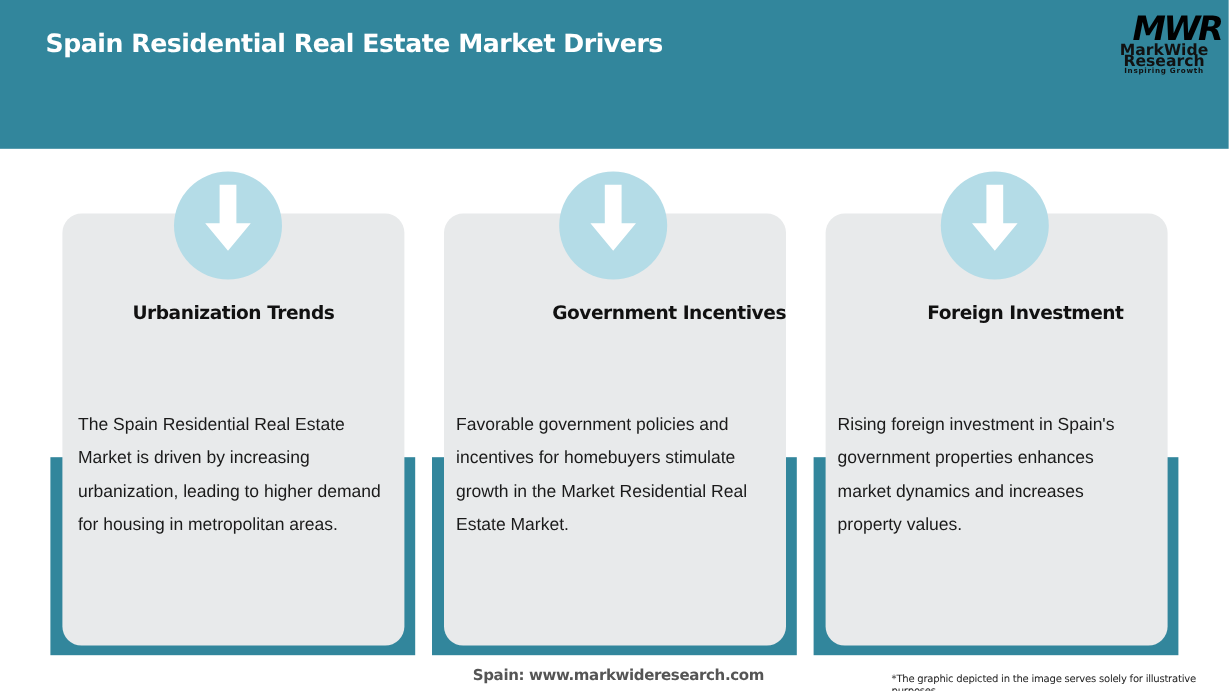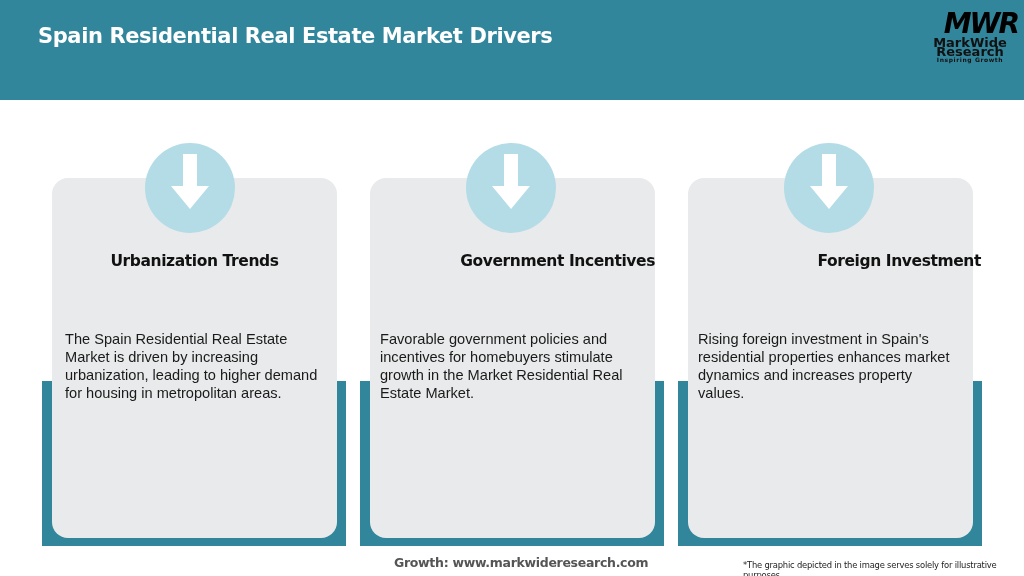--- a/index.html
+++ b/index.html
@@ -1,20 +1,20 @@
 <!DOCTYPE html>
 <html><head>
 <meta charset="utf-8">
 <style>
   * { margin: 0; padding: 0; box-sizing: border-box; }
   html, body { width: 1024px; height: 576px; overflow: hidden; background: #ffffff; }
   body { position: relative; font-family: "Liberation Sans", sans-serif; }
 
   .header {
-    position: absolute; left: 0; top: 0; width: 1024px; height: 100px;
+    position: absolute; left: 0; top: 0; width: 1024px; height: 124px;
     background: #32869c;
   }
   .header-title {
     position: absolute; left: 38px; top: 24px;
     color: #ffffff; font-family: "DejaVu Sans", sans-serif; font-weight: bold;
     font-size: 21px; letter-spacing: -0.4px;
   }
   .logo {
     position: absolute; left: 922px; top: 10px; width: 96px; height: 48px;
     text-align: center; color: #111;
@@ -38,22 +38,22 @@
     position: absolute; top: 143px; width: 90px; height: 90px; border-radius: 50%;
     background: #b4dce7;
   }
   .circle svg { position: absolute; left: 0; top: 0; }
   .card-title {
     position: absolute; top: 252px; width: 285px; text-align: center;
     font-family: "DejaVu Sans", sans-serif; font-weight: bold; font-size: 15.5px;
     color: #111; letter-spacing: -0.4px;
   }
   .card-text {
-    position: absolute; top: 330px; width: 262px;
-    font-family: "Liberation Sans", sans-serif; font-size: 14.6px; line-height: 18px;
+    position: absolute; top: 340px; width: 262px;
+    font-family: "Liberation Sans", sans-serif; font-size: 14.6px; line-height: 28px;
     color: #1a1a1a;
   }
 
   .source {
     position: absolute; left: 394px; top: 555px;
     font-family: "DejaVu Sans", sans-serif; font-weight: bold; font-size: 12.5px;
     color: #555; letter-spacing: -0.3px;
   }
   .disclaimer {
     position: absolute; left: 721px; top: 560px;
@@ -92,17 +92,17 @@
 <div class="card-title" style="left:370px;text-align:right;">Government Incentives</div>
 <div class="card-text" style="left:380px;">Favorable government policies and incentives for homebuyers stimulate growth in the Market Residential Real Estate Market.</div>
 
 <div class="frame" style="left:678px;"></div>
 <div class="card" style="left:688px;"></div>
 <div class="circle" style="left:784px;">
   <svg width="90" height="90" viewBox="0 0 90 90">
       <path d="M38 11 H52 V43 H64 L45 66 L26 43 H38 Z" fill="#ffffff"></path>
     </svg>
 </div>
-<div class="card-title" style="left:696px;text-align:right;">Foreign Investment</div>
-<div class="card-text" style="left:698px;">Rising foreign investment in Spain's residential properties enhances market dynamics and increases property values.</div>
+<div class="card-title" style="left:712px;">Foreign Investment</div>
+<div class="card-text" style="left:698px;">Rising foreign investment in Spain's government properties enhances market dynamics and increases property values.</div>
 
-<div class="source">Growth: www.markwideresearch.com</div>
+<div class="source">Spain: www.markwideresearch.com</div>
 <div class="disclaimer">*The graphic depicted in the image serves solely for illustrative purposes</div>
 
 </body></html>

